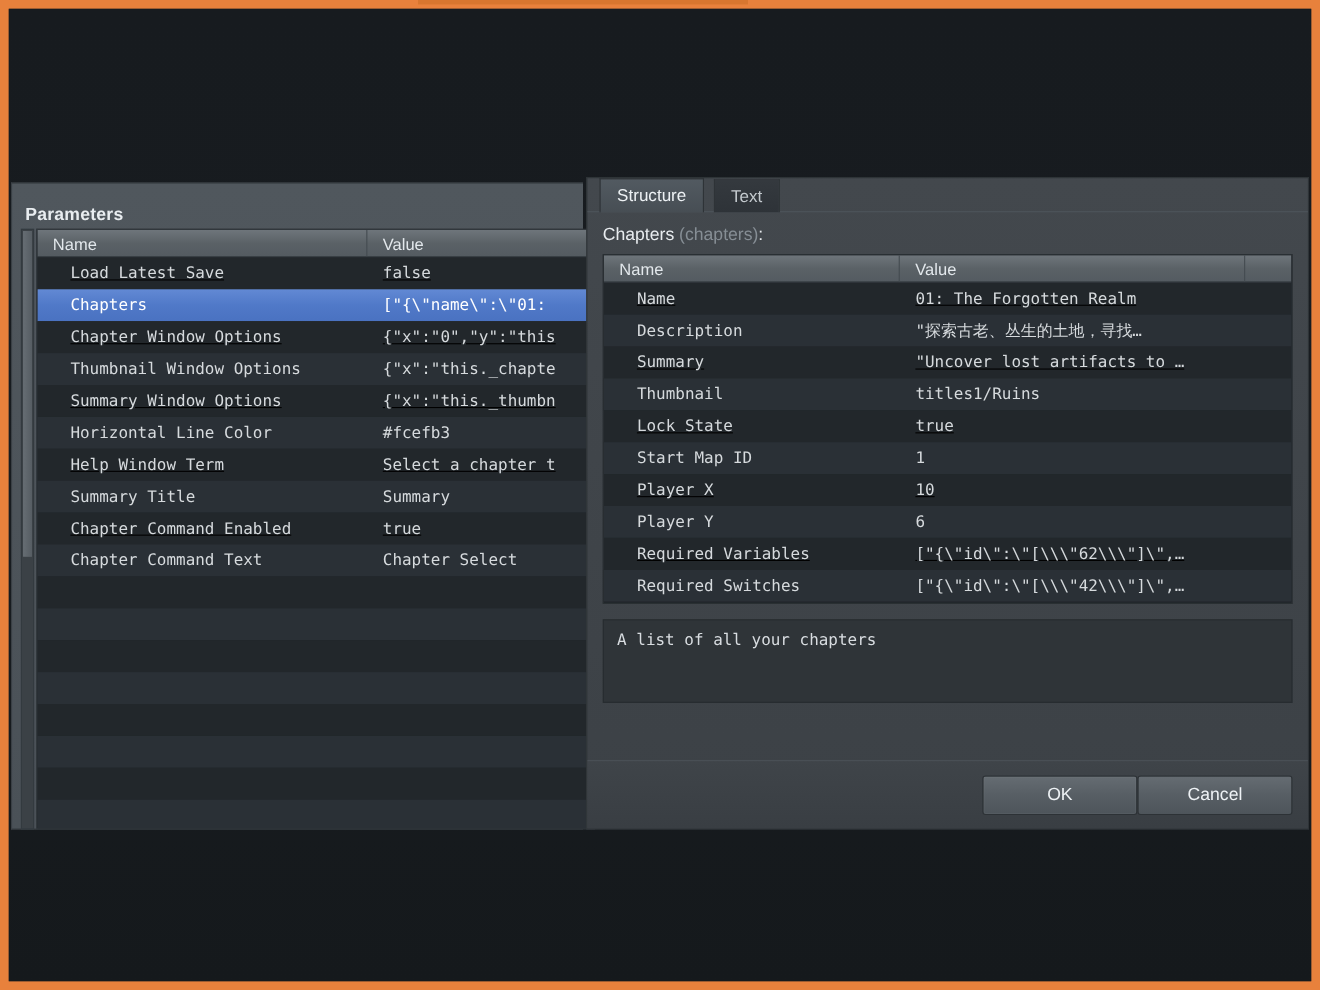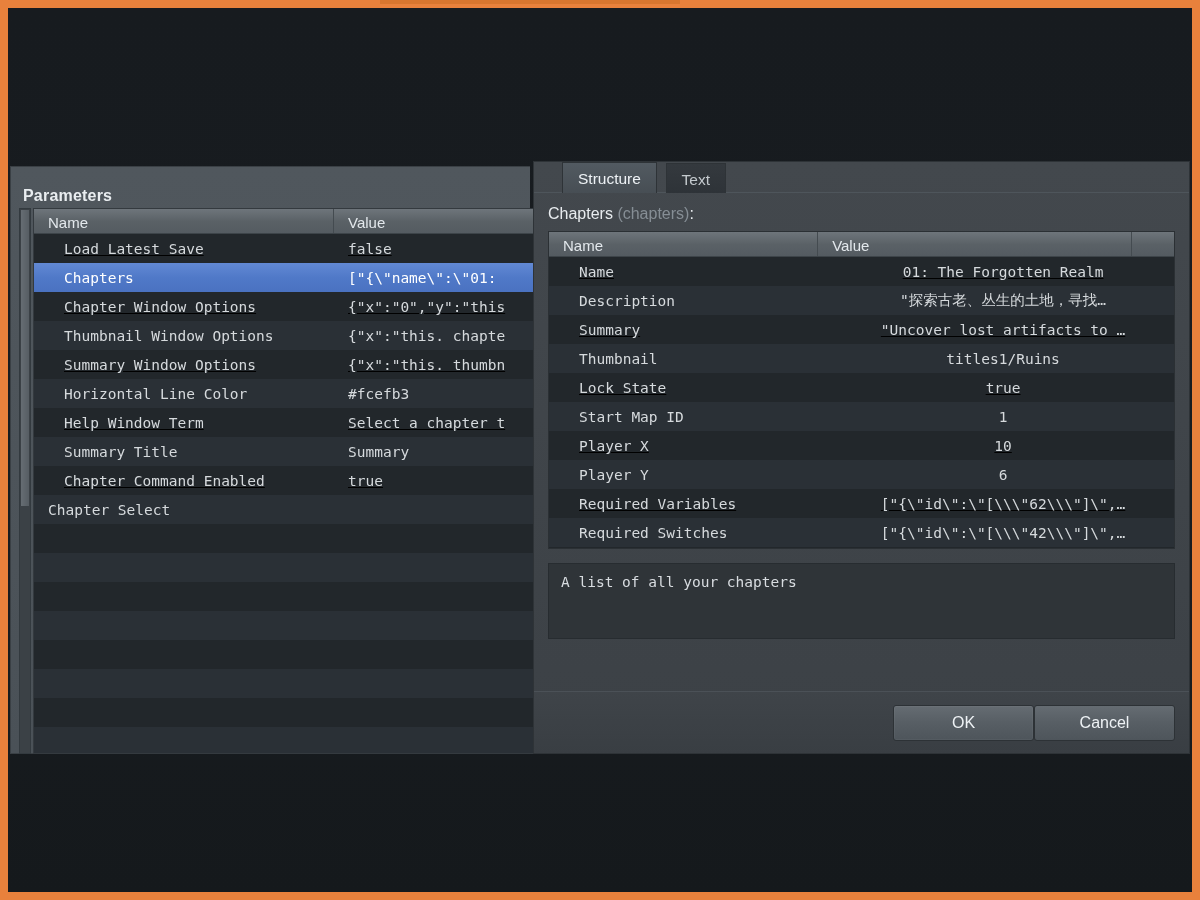--- a/index.html
+++ b/index.html
@@ -121,21 +121,21 @@
     position: absolute;
     left: 533px; top: 161px;
     width: 657px; height: 593px;
     background: #3f4449;
     background-image: linear-gradient(180deg, #43484d 0%, #3c4146 100%);
     border: 1px solid #2e3337;
   }
   .tabs-row {
     position: relative;
     height: 31px;
-    padding-left: 28px;
+    padding-left: 11px;
     border-bottom: 1px solid #4e555b;
   }
   .tab {
     display: inline-block;
     height: 31px;
     padding: 0 15px;
     line-height: 32px;
     font-family: "Liberation Sans", sans-serif;
     font-size: 15.5px;
     color: #d9dee2;
@@ -171,21 +171,21 @@
     position: relative;
     height: 318px;
     background: #22272b;
     border: 1px solid #2b3034;
     overflow: hidden;
   }
   .struct-grid .col-name  { width: 270px; }
   .struct-grid .col-value { width: 315px; }
   .struct-grid .col-pad   { width: 42px; border-right: none; }
   .struct-grid .grid-row .c-name  { width: 270px; padding-left: 30px; }
-  .struct-grid .grid-row .c-value { width: 357px; text-align: center; }
+  .struct-grid .grid-row .c-value { width: 357px; }
   .struct-grid .grid-row { height: 29px; }
 
   .help-box {
     margin-top: 14px;
     height: 76px;
     background: #2f3438;
     border: 1px solid #272c30;
     border-radius: 0;
     padding: 10px 12px;
   }
@@ -271,20 +271,21 @@
           </div>
           <div class="grid-row even">
             <div class="cell c-name">Summary Title</div>
             <div class="cell c-value">Summary</div>
           </div>
           <div class="grid-row odd">
             <div class="cell c-name">Chapter Command Enabled</div>
             <div class="cell c-value">true</div>
           </div>
           <div class="grid-row even">
+            <div class="cell c-name">Chapter Command Text</div>
             <div class="cell c-value">Chapter Select</div>
           </div>
           <div class="grid-row odd">
             <div class="cell c-name"></div>
             <div class="cell c-value"></div>
           </div>
           <div class="grid-row even">
             <div class="cell c-name"></div>
             <div class="cell c-value"></div>
           </div>

